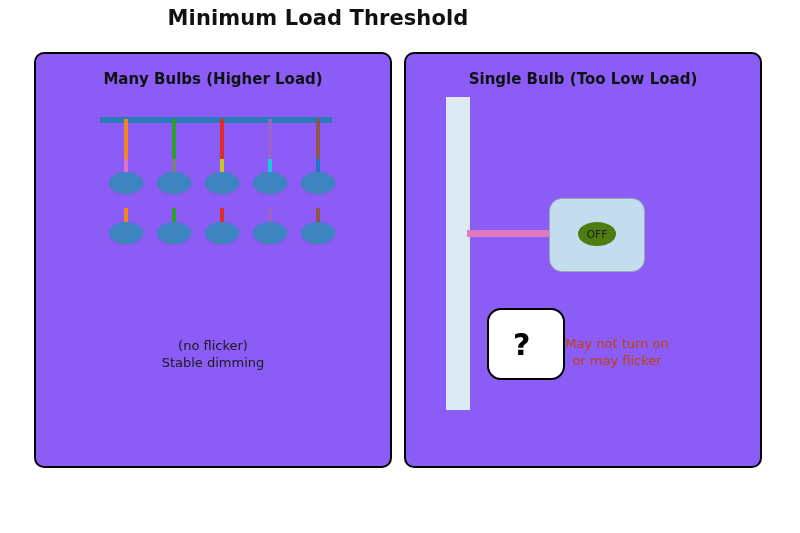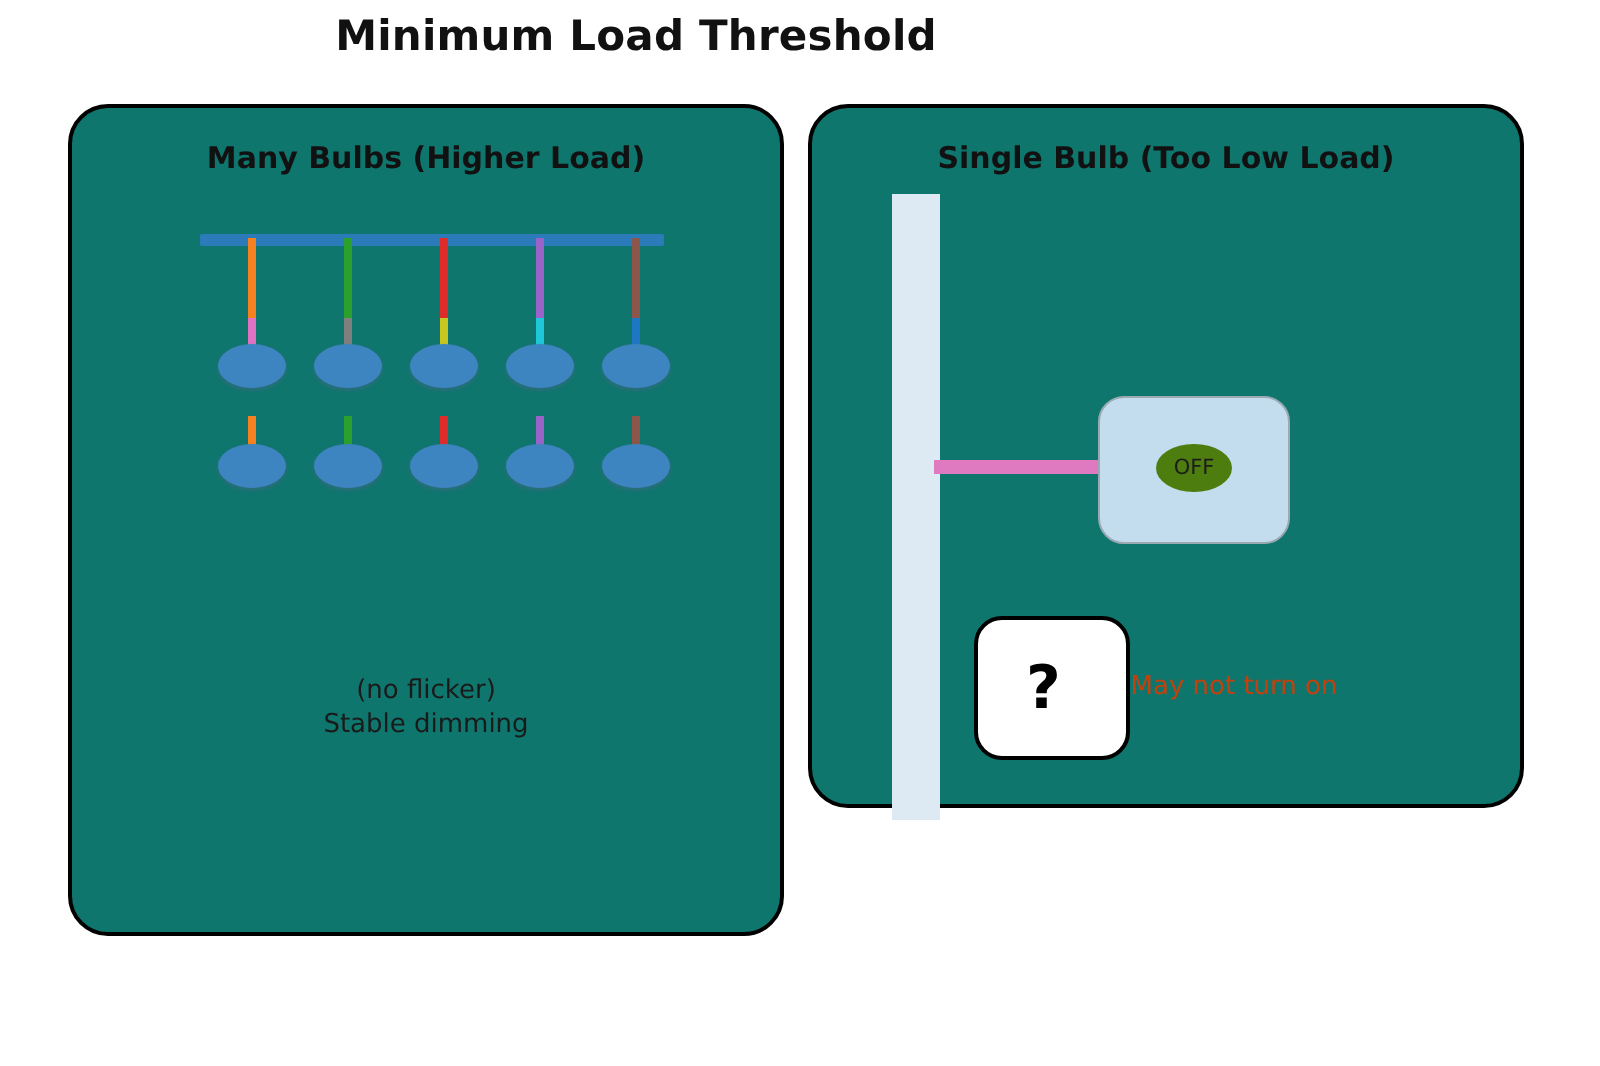--- a/index.html
+++ b/index.html
@@ -16,27 +16,27 @@
   .main-title{
     position:absolute;left:0;top:6px;width:636px;
     text-align:center;
     font-size:21px;font-weight:bold;color:#111111;
     letter-spacing:0.1px;
   }
 
   
   .panel{
     position:absolute;
-    background:#0f766e;
+    background:#8b5cf6;
     border:2.2px solid #000000;
-    border-radius:20px;
+    border-radius:10px;
     box-sizing:border-box;
   }
   #panel-left{left:34px;top:52px;width:358px;height:416px;}
-  #panel-right{left:404px;top:52px;width:358px;height:352px;}
+  #panel-right{left:404px;top:52px;width:358px;height:416px;}
 
   .panel-title{
     position:absolute;left:0;top:16px;width:100%;
     text-align:center;
     font-size:15px;font-weight:bold;color:#111111;
   }
 
   
   .rail{
     position:absolute;
@@ -164,16 +164,17 @@
 
   <div class="fixture" id="fixture-box" style="left: 549px; top: 198px; width: 96px; height: 74px;"></div>
   <div class="off-pill" id="off-pill" style="left: 578px; top: 222px; width: 38px; height: 24px;">OFF</div>
 
   <div class="qbox" id="q-box" style="left: 487px; top: 308px; width: 78px; height: 72px;">
     <div class="qmark" id="q-mark" style="left: 24px; top: 20px;">?</div>
   </div>
 
   <div class="warn-text" id="warn-text" style="left: 527px; top: 335px; width: 180px;">
     <div>May not turn on</div>
+    <div>or may flicker</div>
   </div>
 
 
 </div>
 
 </body></html>

